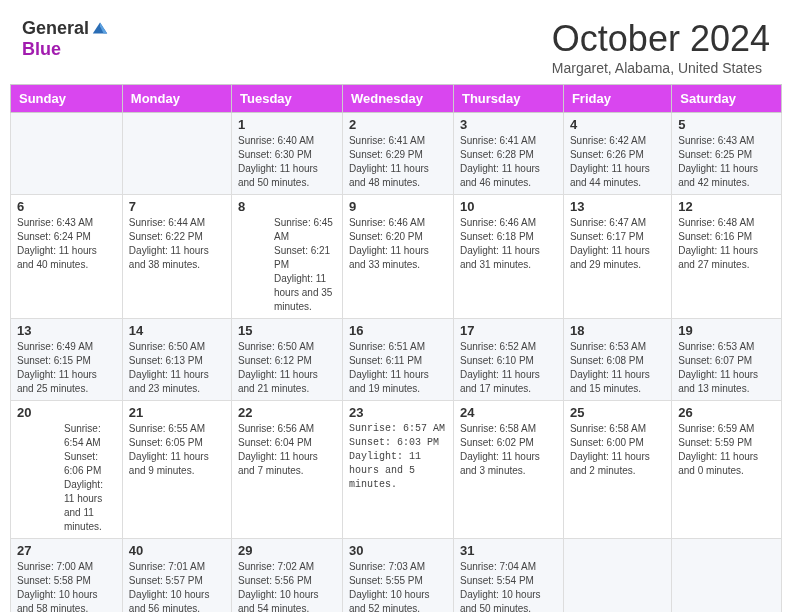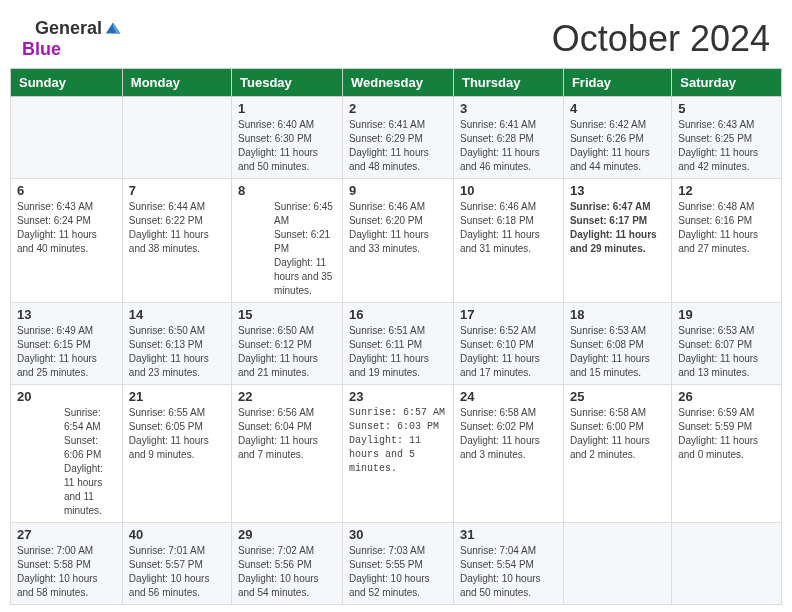--- a/index.html
+++ b/index.html
@@ -17,21 +17,20 @@
       padding: 8px 12px 4px 12px;
     }
     .logo {
       display: flex;
       flex-direction: column;
       align-items: flex-start;
     }
     .logo-text {
       display: flex;
       align-items: center;
-      margin-left: 13px;
     }
     .logo-general {
       font-size: 18px;
       font-weight: bold;
       color: #333;
     }
     .logo-blue {
       font-size: 18px;
       font-weight: bold;
       color: #a21caf;
@@ -52,21 +51,21 @@
     .location {
       font-size: 14px;
       color: #555;
     }
     .calendar {
       width: 100%;
       border-collapse: collapse;
       margin-top: 4px;
     }
     .calendar th {
-      background-color: #15803d;
+      background-color: #d946ef;
       color: #fff;
       font-size: 13px;
       font-weight: bold;
       padding: 6px 8px;
       border: 1px solid #ccc;
       text-align: left;
     }
     .calendar td {
       border: 1px solid #ddd;
       vertical-align: top;
@@ -110,20 +109,21 @@
       <span class="logo-general">General</span>
       <svg class="logo-icon" viewBox="0 0 20 20">
         <polygon points="2,16 10,4 18,16" fill="#2a6db5"></polygon>
         <polygon points="10,4 18,16 14,16 10,8" fill="#5ba0e0"></polygon>
       </svg>
     </div>
     <span class="logo-blue">Blue</span>
   </div>
   <div class="title-area">
     <div class="month-title">October 2024</div>
+    <div class="location">Margaret, Alabama, United States</div>
   </div>
 </div>
 
 <table class="calendar">
   <thead>
     <tr>
     <th>Sunday</th>
         <th>Monday</th>
         <th>Tuesday</th>
         <th>Wednesday</th>
@@ -193,21 +193,21 @@
 Daylight: 11 hours and 33 minutes.</div>
         </td>
         <td>
           <span class="day-num">10</span>
           <div class="day-info" style="white-space: pre-line;">Sunrise: 6:46 AM
 Sunset: 6:18 PM
 Daylight: 11 hours and 31 minutes.</div>
         </td>
         <td>
           <span class="day-num">13</span>
-          <div class="day-info" style="white-space: pre-line; font-weight: bold;">Sunrise: 6:47 AM
+          <div class="day-info" style="white-space: pre-line;">Sunrise: 6:47 AM
 Sunset: 6:17 PM
 Daylight: 11 hours and 29 minutes.</div>
         </td>
         <td>
           <span class="day-num">12</span>
           <div class="day-info" style="white-space: pre-line;">Sunrise: 6:48 AM
 Sunset: 6:16 PM
 Daylight: 11 hours and 27 minutes.</div>
         </td>
       </tr>

